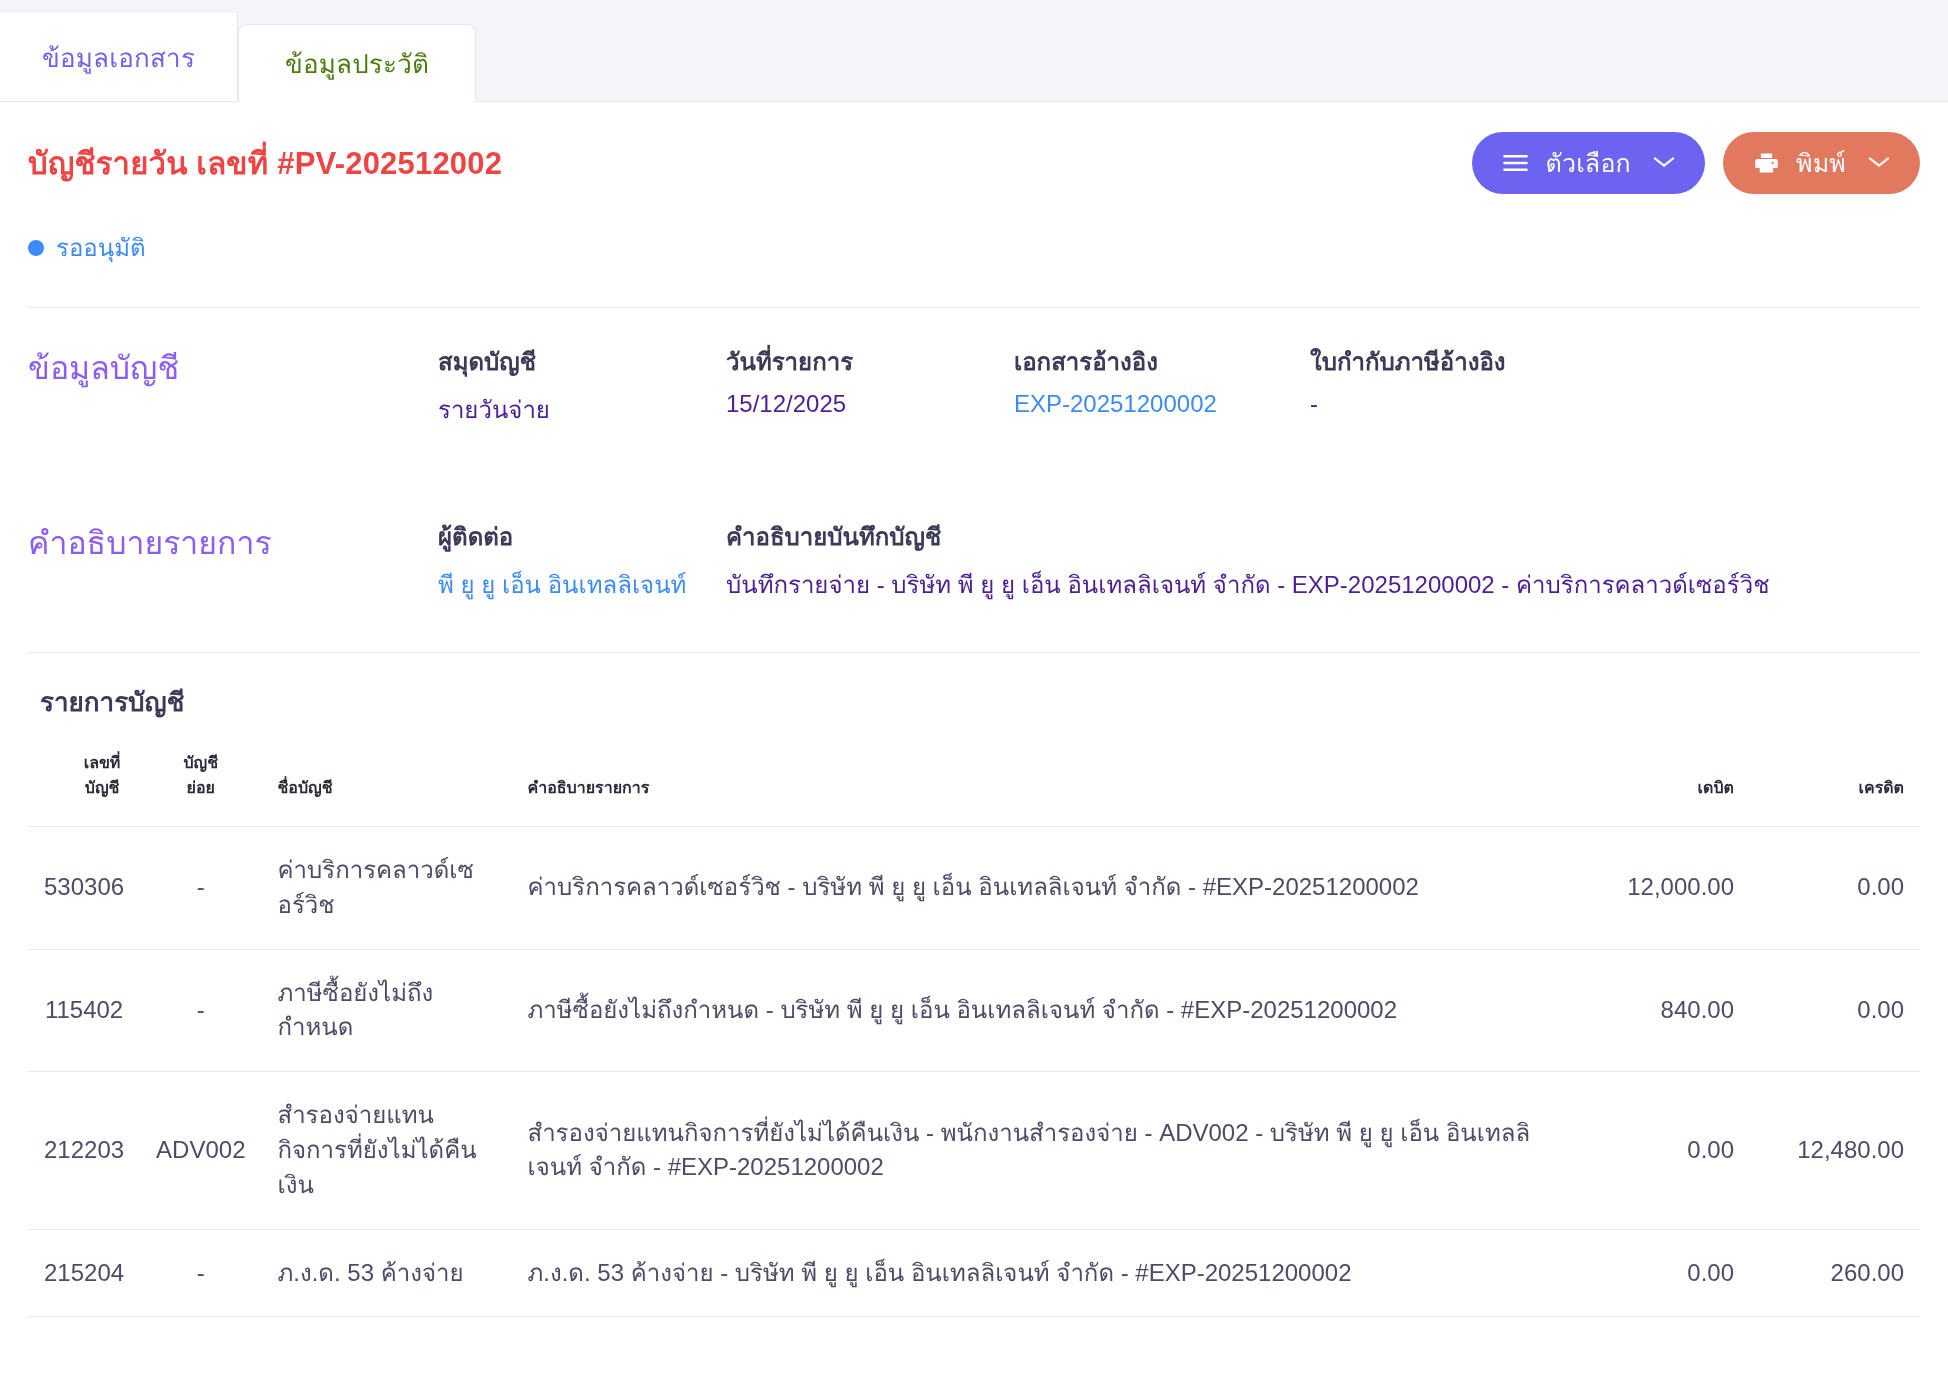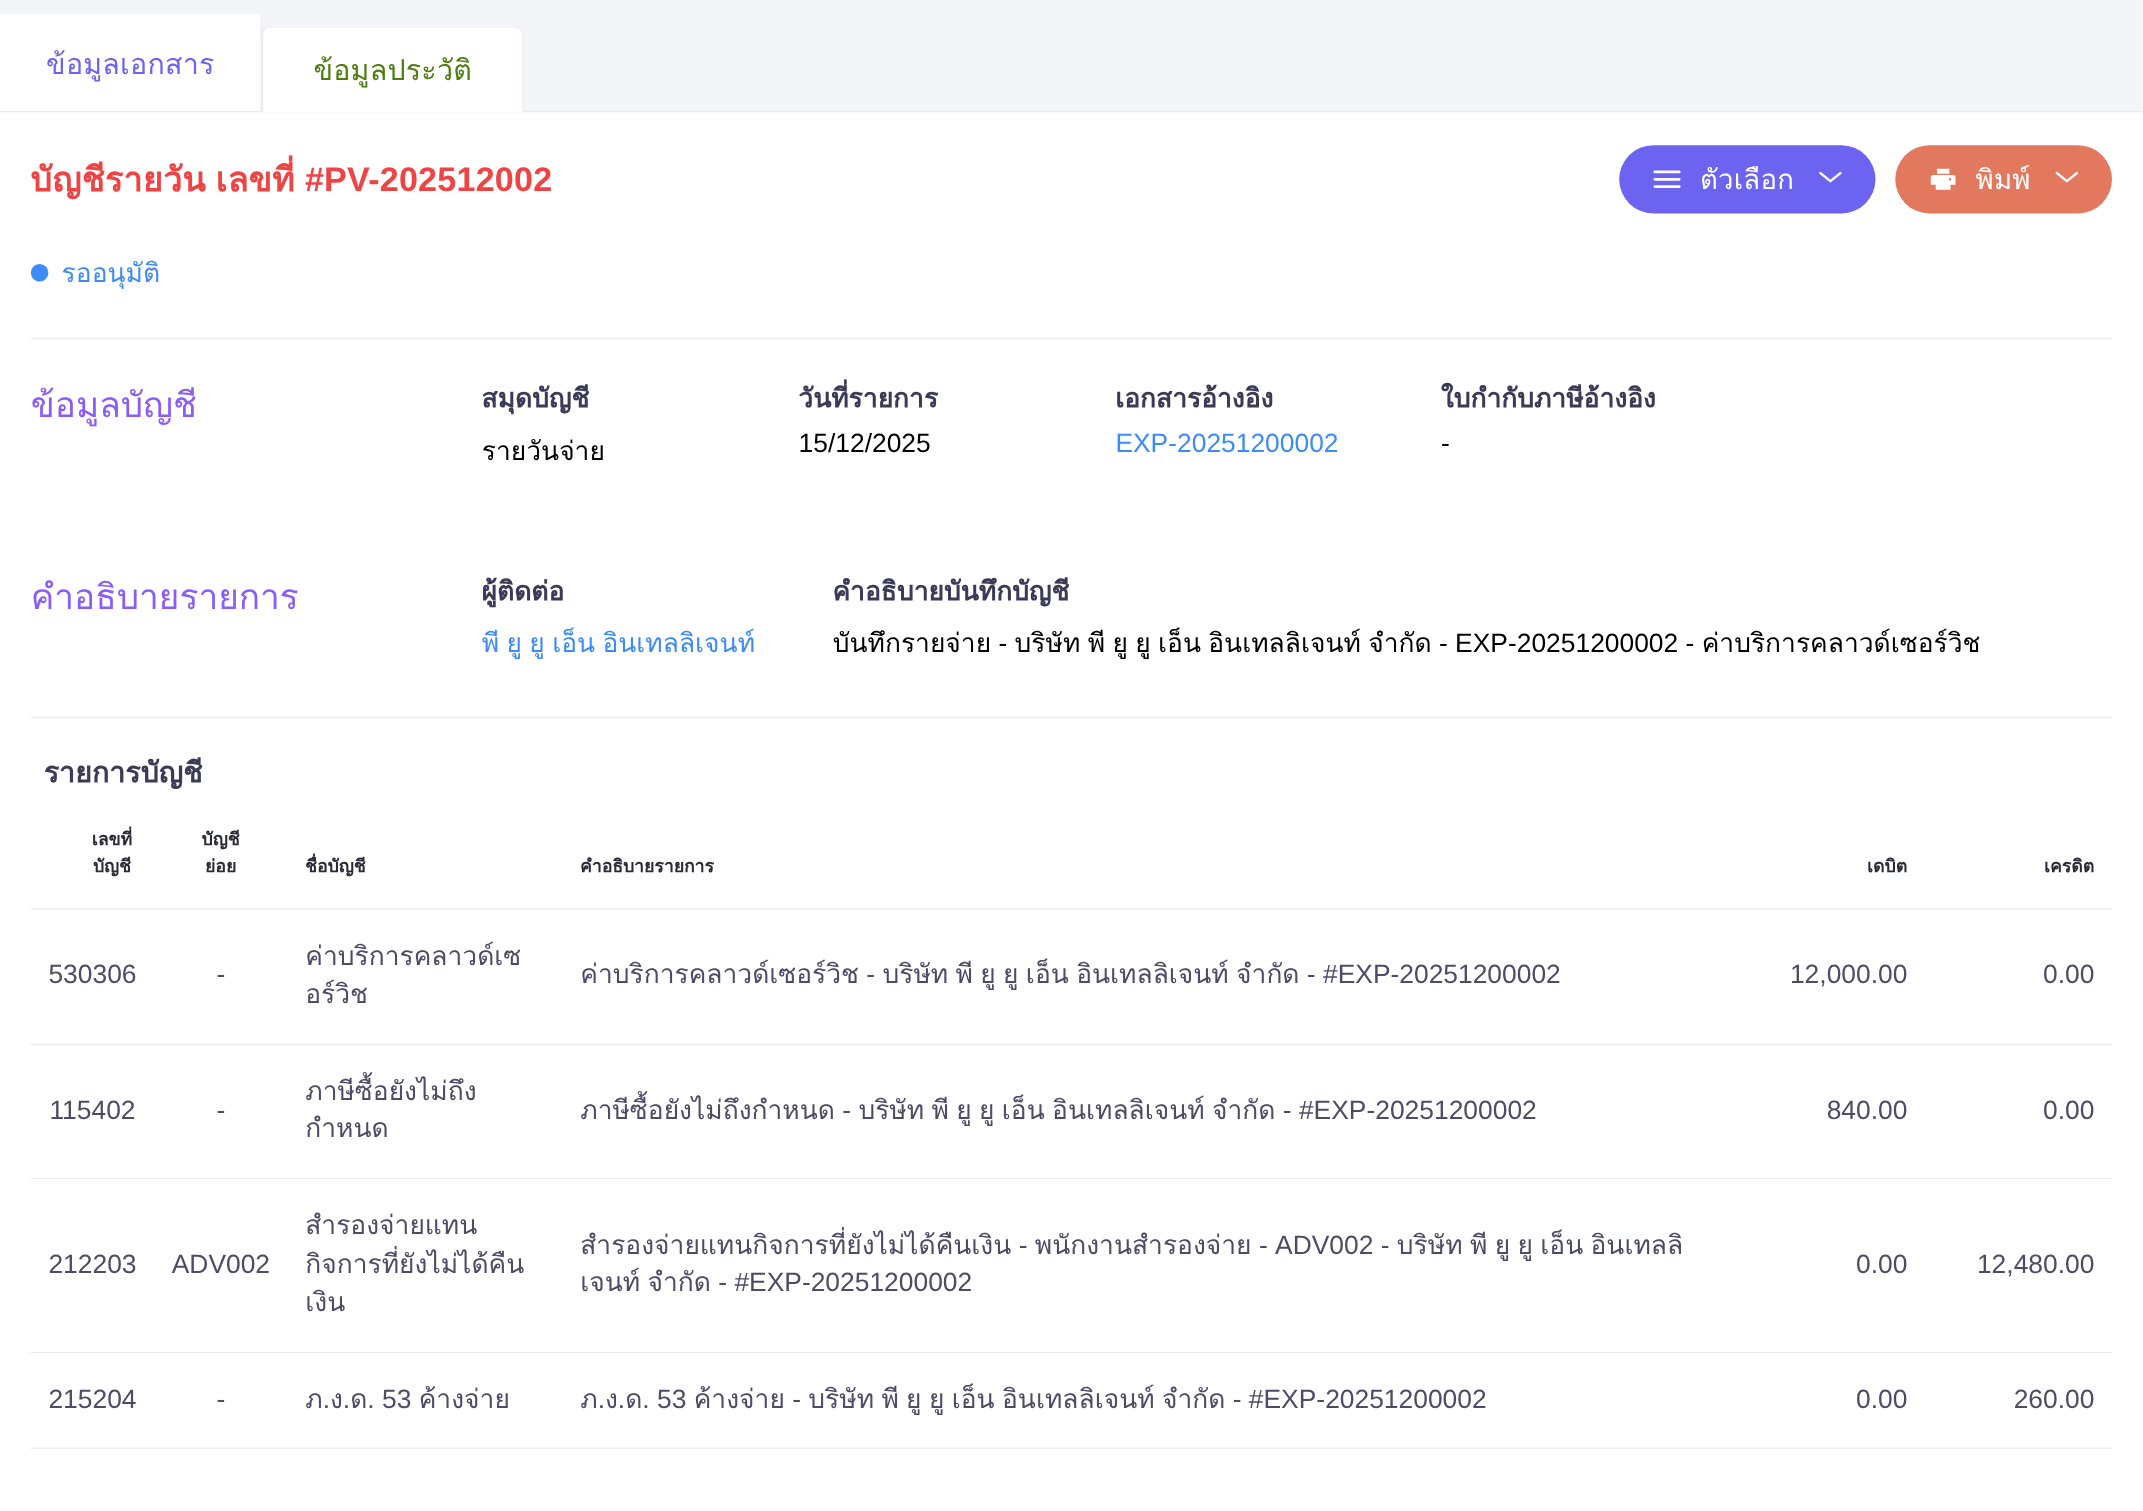--- a/index.html
+++ b/index.html
@@ -122,30 +122,30 @@
   .info-fields { display: flex; flex: 1; }
   .field { padding-right: 24px; }
   .field-label {
     font-size: 24px;
     font-weight: bold;
     color: #3b3b58;
     margin-bottom: 9px;
   }
   .field-value {
     font-size: 24px;
-    color: #000000;
+    color: #4c1d95;
     font-weight: normal;
   }
   .link { color: #3d8bf8; cursor: pointer; }
   .w-col-1 { flex: 0 0 288px; }
   .w-col-2 { flex: 0 0 288px; }
   .w-col-3 { flex: 0 0 296px; }
   .w-col-4 { flex: 1; }
   .desc-contact { flex: 0 0 288px; }
-  .desc-note { flex: 1; margin-left: 31px; }
+  .desc-note { flex: 1; }
 
   .sec-gap-1 { height: 46px; }
 
   
   .entries-wrap { padding-top: 28px; }
   .entries-title {
     font-size: 26px;
     font-weight: bold;
     color: #3b3b58;
     margin-bottom: 28px;

